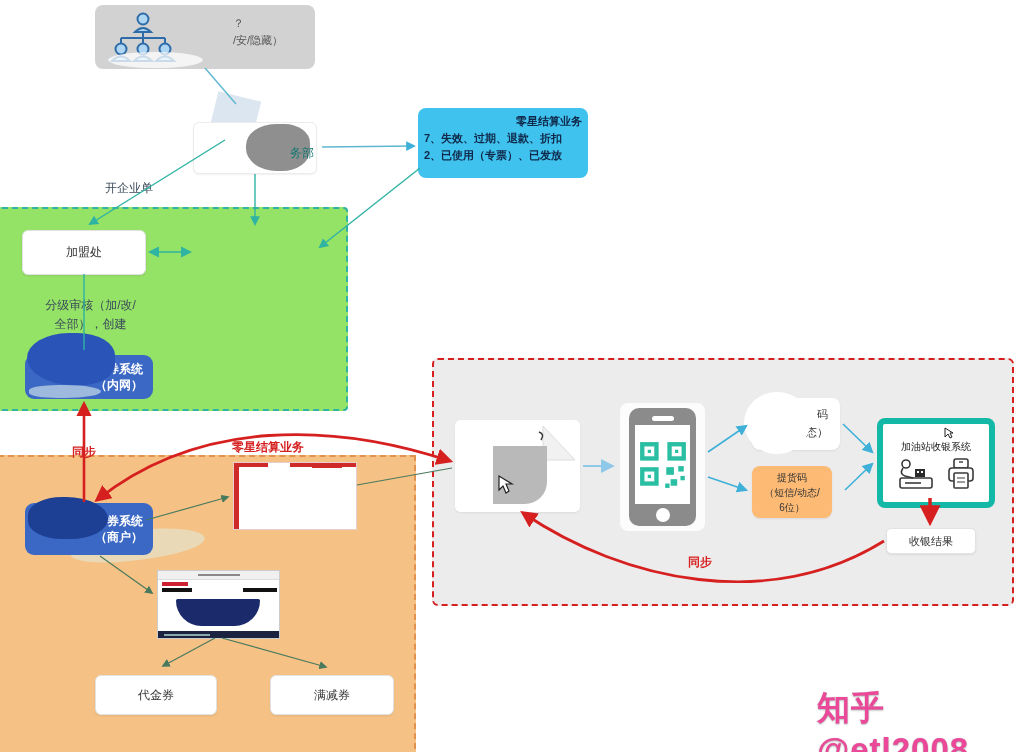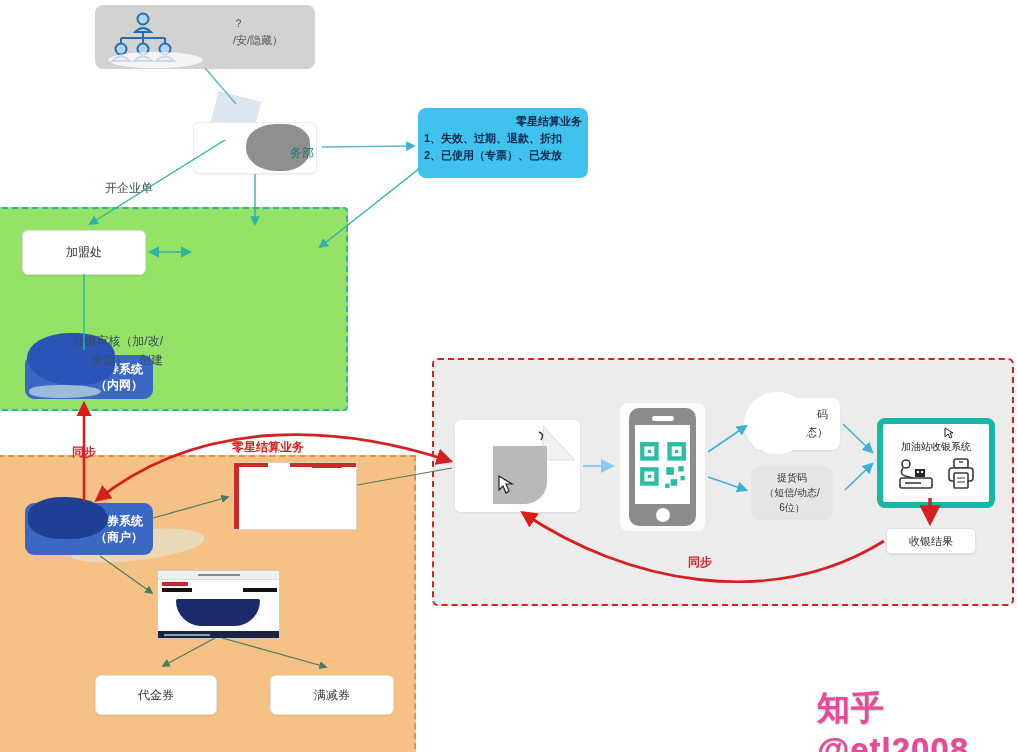--- a/index.html
+++ b/index.html
@@ -39,21 +39,21 @@
   #hq-label{position:absolute;left:290px;top:145px;font-size:12px;color:#0f766e;z-index:12;}
   
   #info-box{left:418px;top:108px;width:170px;height:70px;background:var(--blue_fill);
     border-radius:8px;z-index:10;color:#10284a;font-weight:bold;font-size:11px;
     padding:5px 6px;box-sizing:border-box;line-height:1.55;}
   #info-box .title{text-align:right;}
   
   #jiameng-box{left:22px;top:230px;width:122px;height:43px;}
   #fuwu-box{left:196px;top:230px;width:118px;height:43px;}
   #label-qiyedan{left:105px;top:180px;}
-  #label-shenhe{left:18px;top:296px;width:145px;text-align:right;line-height:1.55;margin-top:36px;}
+  #label-shenhe{left:18px;top:296px;width:145px;text-align:center;line-height:1.55;}
   #neiwang-box{left:25px;top:355px;width:118px;height:44px;}
   #neiwang-blob{left:27px;top:333px;width:88px;height:52px;background:#2b54b8;
     border-radius:50% 45% 40% 55%;}
   #neiwang-strip{left:29px;top:385px;width:72px;height:13px;background:#9db9dd;
     border-radius:40% 50% 50% 40%;}
   
   #shanghu-box{left:25px;top:503px;width:118px;height:52px;}
   #shanghu-blob{left:28px;top:497px;width:80px;height:42px;background:#1d3f94;
     border-radius:45% 55% 50% 45%;}
   #shanghu-strip{left:70px;top:530px;width:135px;height:30px;background:#ead9b6;
@@ -87,21 +87,21 @@
   #phone-speaker{position:absolute;left:50%;transform:translateX(-50%);top:8px;width:22px;height:5px;
     background:#fff;border-radius:3px;}
   #phone-screen{position:absolute;left:6px;top:17px;right:6px;bottom:22px;background:#fff;
     display:flex;align-items:center;justify-content:center;}
   #phone-home{position:absolute;left:50%;transform:translateX(-50%);bottom:4px;width:14px;height:14px;
     background:#fff;border-radius:50%;}
   #qr-box{left:752px;top:398px;width:88px;height:52px;background:#fff;border-radius:8px;z-index:10;
     box-shadow:0 1px 2px rgba(0,0,0,0.08);font-size:11px;color:#333;}
   #qr-box .t{position:absolute;right:12px;top:8px;text-align:right;line-height:1.6;}
   #qr-blob{left:744px;top:392px;width:66px;height:62px;background:#fff;border-radius:50%;z-index:11;}
-  #tihuo-box{left:752px;top:466px;width:80px;height:52px;background:#e5e5e5;border-radius:8px;z-index:10;
+  #tihuo-box{left:752px;top:466px;width:80px;height:52px;background:#fdba74;border-radius:8px;z-index:10;
     box-shadow:0 1px 2px rgba(0,0,0,0.08);font-size:10px;color:#333;text-align:center;
     display:flex;flex-direction:column;justify-content:center;line-height:1.5;}
   #pos-box{left:877px;top:418px;width:106px;height:78px;background:#fff;border:6px solid #14b8a6;
     border-radius:8px;z-index:10;font-size:10px;color:#222;text-align:center;}
   #pos-box .title{margin-top:16px;}
   #pos-icons{display:flex;justify-content:space-around;align-items:center;margin-top:4px;padding:0 8px;}
   #result-box{left:886px;top:528px;width:88px;height:24px;font-size:11px;border-radius:5px;}
   
   #watermark{left:817px;top:686px;font-size:33px;font-weight:bold;color:#ec4899;z-index:30;
     text-shadow:0 1px 2px rgba(0,0,0,0.28),0 0 1px rgba(0,0,0,0.2);letter-spacing:1px;}
@@ -138,21 +138,21 @@
   </div>
   <div class="abs blob" id="org-blob"></div>
 
   <div class="abs" id="hq-wedge"></div>
   <div class="abs" id="hq-box"></div>
   <div class="abs blob" id="hq-blob"></div>
   <div id="hq-label">务部</div>
 
   <div class="abs" id="info-box">
     <div class="title">零星结算业务</div>
-    <div>1、失效、过期、退款、折扣</div>
+    <div>7、失效、过期、退款、折扣</div>
     <div>2、已使用（专票）、已发放</div>
   </div>
 
   <div class="abs wbox" id="jiameng-box">加盟处</div>
   <div class="smalllabel" id="label-qiyedan">开企业单</div>
   <div class="smalllabel" id="label-shenhe">
     <div>分级审核（加/改/</div>
     <div>全部），创建</div>
   </div>
   <div class="abs bluebox" id="neiwang-box">

